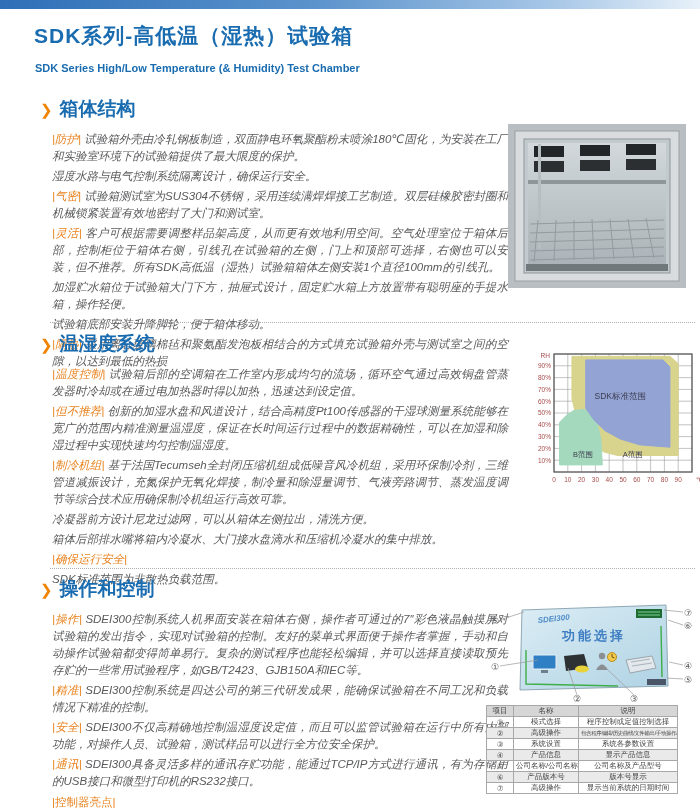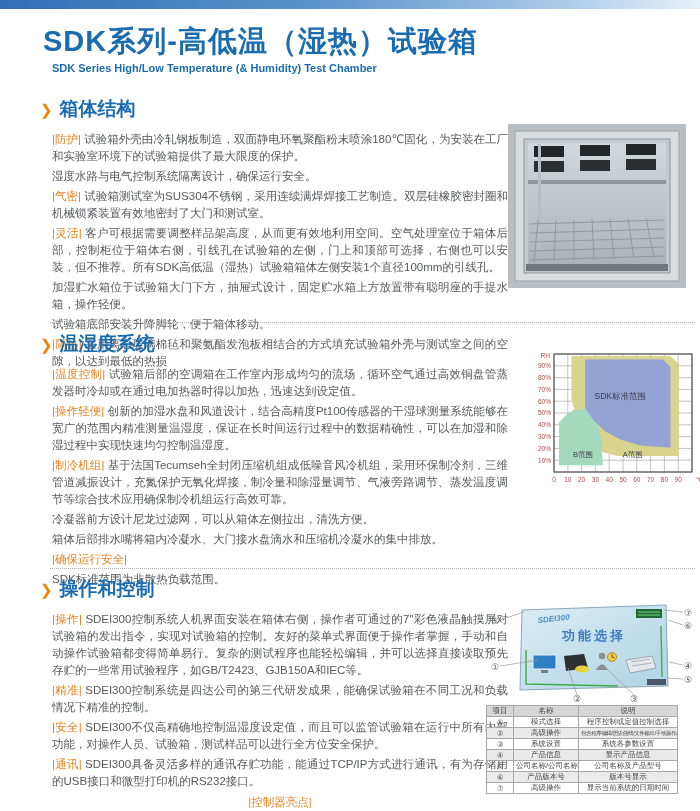--- a/index.html
+++ b/index.html
@@ -1,32 +1,32 @@
 <!DOCTYPE html>
 <html><head>
 <meta charset="utf-8">
 <style>
   html,body{margin:0;padding:0;background:#e9e9e9;}
   .page{position:relative;width:700px;height:811px;background:#ffffff;overflow:hidden;
         font-family:"Liberation Sans","DejaVu Sans",sans-serif;}
   .topbar{position:absolute;left:0;top:0;width:100%;height:9px;
           background:linear-gradient(to right,#2e6fb7 0%,#5b93cc 45%,#aac9e8 80%,#e8f1f9 100%);}
-  .title{position:absolute;left:43px;top:22px;font-size:29px;font-weight:bold;color:#1a6cb0;letter-spacing:1px;}
-  .subtitle{position:absolute;left:52px;top:62px;font-size:11px;font-weight:bold;color:#1a6cb0;}
+  .title{position:absolute;left:34px;top:22px;font-size:21px;font-weight:bold;color:#1a6cb0;letter-spacing:1px;}
+  .subtitle{position:absolute;left:35px;top:62px;font-size:11px;font-weight:bold;color:#1a6cb0;}
   .section{position:absolute;left:40px;width:650px;}
   .sec-heading{display:flex;align-items:center;gap:7px;color:#1a6cb0;font-size:19px;font-weight:bold;margin-bottom:9px;}
   .chevron{color:#f08300;font-size:15px;font-weight:bold;line-height:1;}
   .sec-body{padding-left:12px;width:456px;}
-  .para{font-size:11.5px;color:#58595b;line-height:17px;margin-bottom:3px;text-align:justify;}
+  .para{font-size:11.5px;color:#58595b;line-height:17px;margin-bottom:3px;text-align:justify;font-style:italic;}
   .plabel{color:#e8821e;}
   .dotsep{position:absolute;left:50px;width:645px;border-top:1px dotted #b0b0b0;height:0;}
   .photo{position:absolute;left:508px;top:124px;}
   .chartbox{position:absolute;left:524px;top:346px;}
   .ctrlbox{position:absolute;left:478px;top:598px;}
-  .hl-label{color:#e8821e;font-size:11.5px;margin:5px 0 4px;text-align:center;}
+  .hl-label{color:#e8821e;font-size:11.5px;margin:5px 0 4px;}
   .func-table{position:absolute;left:486px;top:705px;}
   .func-table table{border-collapse:collapse;width:192px;font-size:7.5px;color:#454545;table-layout:fixed;}
   .func-table th,.func-table td{border:1px solid #a8a8a8;padding:0 2px;text-align:center;height:10px;overflow:hidden;white-space:nowrap;}
   .func-table th{background:#d6d6d6;font-weight:normal;}
   .func-table tr:nth-child(even) td{background:#eaeaea;}
   .func-table .c0{width:22px;}
   .func-table .c1{width:60px;}
   .tiny{font-size:5.5px;letter-spacing:-0.4px;}
   svg text{font-family:"Liberation Sans","DejaVu Sans",sans-serif;}
 </style>
@@ -93,21 +93,21 @@
 
   <div class="dotsep" style="top:322px;"></div>
 
   <div class="section" style="top:331px;">
     <div class="sec-heading">
       <span class="chevron">❯</span>
       <span>温湿度系统</span>
     </div>
     <div class="sec-body">
         <div class="para"><span class="plabel">|温度控制| </span>试验箱后部的空调箱在工作室内形成均匀的流场，循环空气通过高效铜盘管蒸发器时冷却或在通过电加热器时得以加热，迅速达到设定值。</div>
-        <div class="para"><span class="plabel">|操作轻便| </span>创新的加湿水盘和风道设计，结合高精度Pt100传感器的干湿球测量系统能够在宽广的范围内精准测量温湿度，保证在长时间运行过程中的数据精确性，可以在加湿和除湿过程中实现快速均匀控制温湿度。</div>
+        <div class="para"><span class="plabel">|但不推荐| </span>创新的加湿水盘和风道设计，结合高精度Pt100传感器的干湿球测量系统能够在宽广的范围内精准测量温湿度，保证在长时间运行过程中的数据精确性，可以在加湿和除湿过程中实现快速均匀控制温湿度。</div>
         <div class="para"><span class="plabel">|制冷机组| </span>基于法国Tecumseh全封闭压缩机组成低噪音风冷机组，采用环保制冷剂，三维管道减振设计，充氮保护无氧化焊接，制冷量和除湿量调节、气液旁路调节、蒸发温度调节等综合技术应用确保制冷机组运行高效可靠。</div>
         <div class="para">冷凝器前方设计尼龙过滤网，可以从箱体左侧拉出，清洗方便。</div>
         <div class="para">箱体后部排水嘴将箱内冷凝水、大门接水盘滴水和压缩机冷凝水的集中排放。</div>
         <div class="para"><span class="plabel">|确保运行安全|</span></div>
         <div class="para">SDK标准范围为非散热负载范围。</div>
       </div>
   </div>
 
   <div class="chartbox">
     <svg width="190" height="158" viewBox="0 0 190 158">

